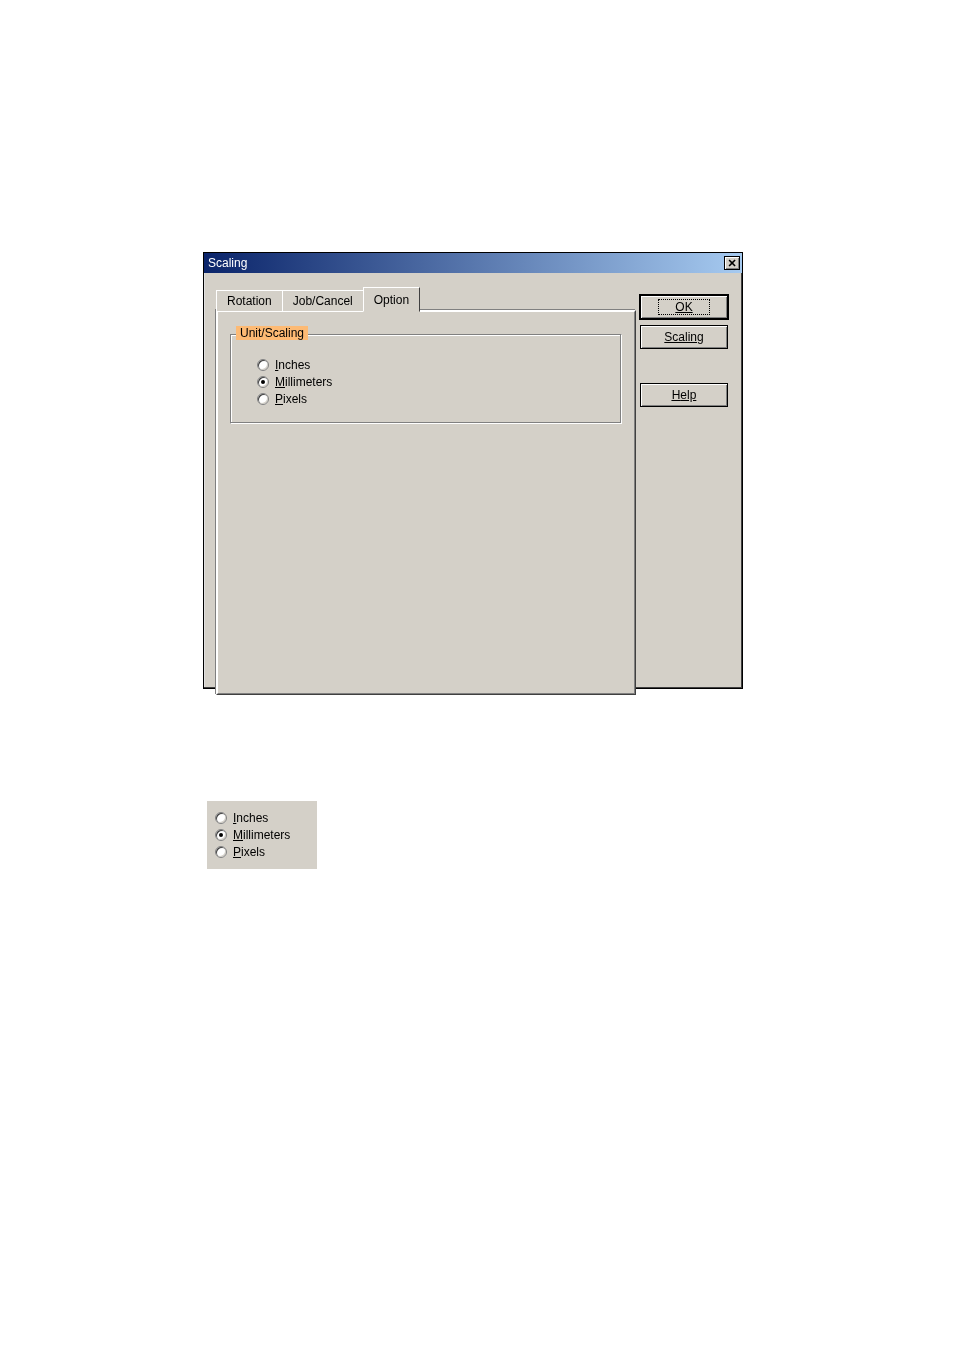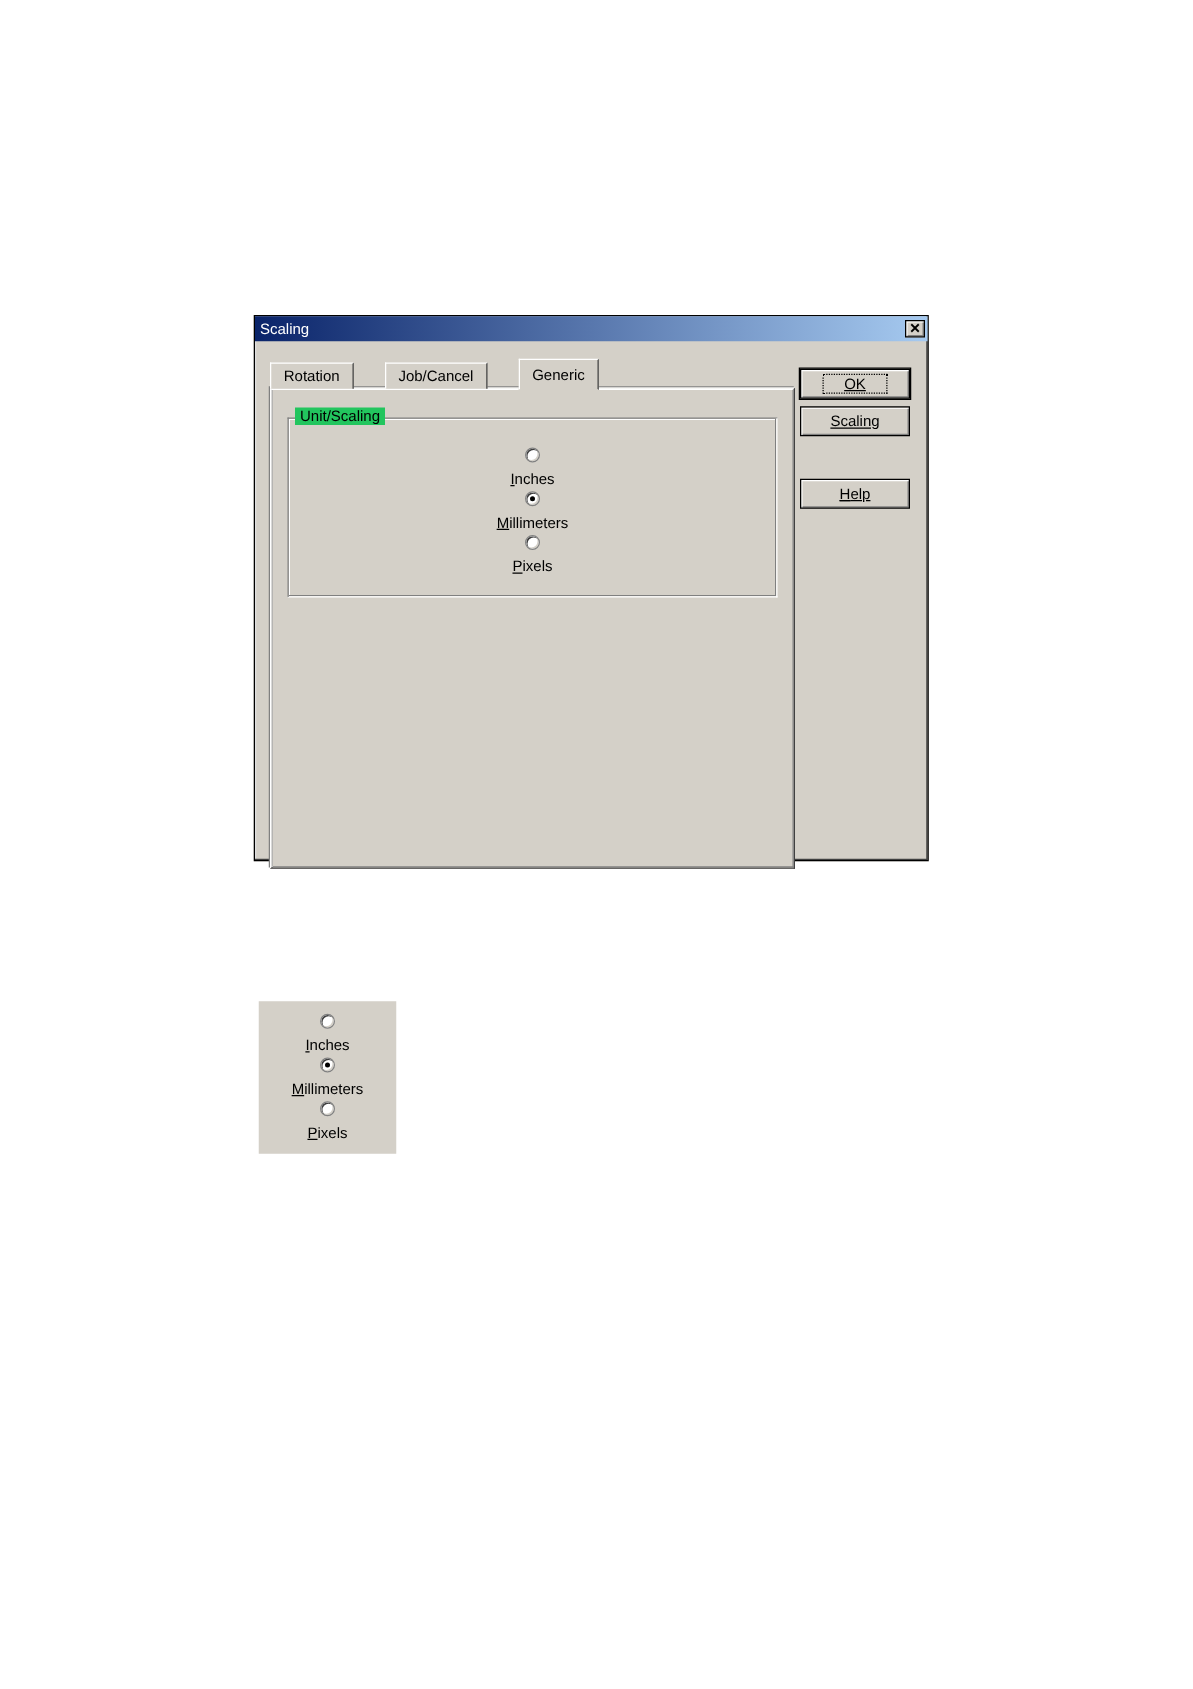--- a/index.html
+++ b/index.html
@@ -62,21 +62,20 @@
       position: absolute;
       left: 12px;
       top: 14px;
       width: 420px;
     }
     .tabs {
       display: flex;
       align-items: flex-end;
       position: relative;
       z-index: 2;
-      gap: 26px;
     }
     .tab {
       padding: 3px 10px;
       background: #d4d0c8;
       border-top: 1px solid #fff;
       border-left: 1px solid #fff;
       border-right: 1px solid #404040;
       font-size: 12px;
       cursor: pointer;
       position: relative;
@@ -114,40 +113,39 @@
       padding: 16px 12px;
     }
     .groupbox {
       position: relative;
       margin-top: 6px;
     }
     .groupbox-label {
       position: absolute;
       top: -8px;
       left: 6px;
-      background: #22c55e;
+      background: #fdba74;
       padding: 0 4px;
       font-size: 12px;
     }
     .groupbox-frame {
       border-top: 1px solid #808080;
       border-left: 1px solid #808080;
       border-right: 1px solid #fff;
       border-bottom: 1px solid #fff;
       box-shadow: inset -1px -1px 0 #808080, inset 1px 1px 0 #fff;
       padding: 20px 26px 14px 26px;
       min-height: 90px;
     }
     .radio-row {
       display: flex;
       align-items: center;
       gap: 6px;
       margin: 3px 0;
       cursor: pointer;
-      flex-direction: column;
     }
     .radio-outer {
       width: 12px;
       height: 12px;
       border-radius: 50%;
       background: #fff;
       border: 1px solid #808080;
       box-shadow: inset 1px 1px 0 #404040, inset -1px -1px 0 #d4d0c8;
       display: flex;
       align-items: center;
@@ -229,21 +227,21 @@
 
     <div class="tabs-container">
       <div class="tabs">
         <div class="tab">
           <span>Rotation</span>
         </div>
         <div class="tab">
           <span>Job/Cancel</span>
         </div>
         <div class="tab active">
-          <span>Generic</span>
+          <span>Option</span>
         </div>
       </div>
       <div class="tab-panel">
         <div class="tab-panel-inner">
           <div class="groupbox">
             <span class="groupbox-label">Unit/Scaling</span>
             <div class="groupbox-frame">
 
               <div class="radio-row">
                 <span class="radio-outer"></span>

